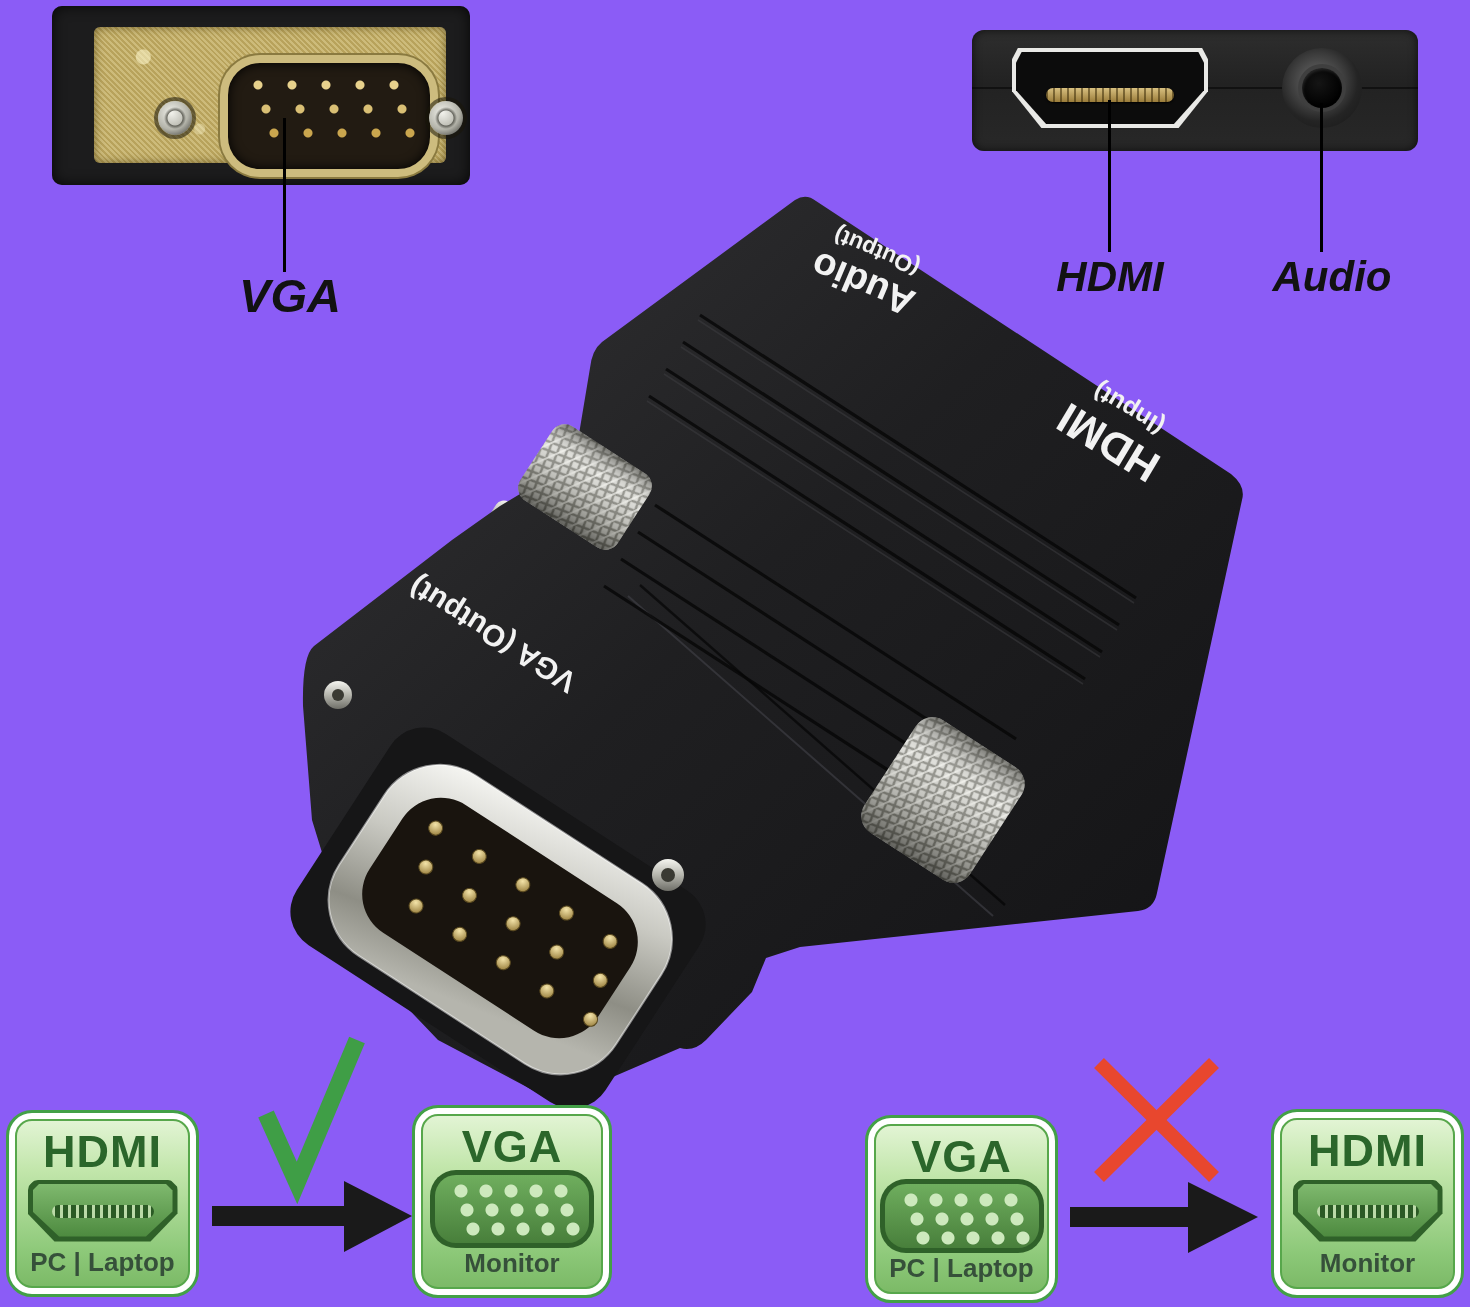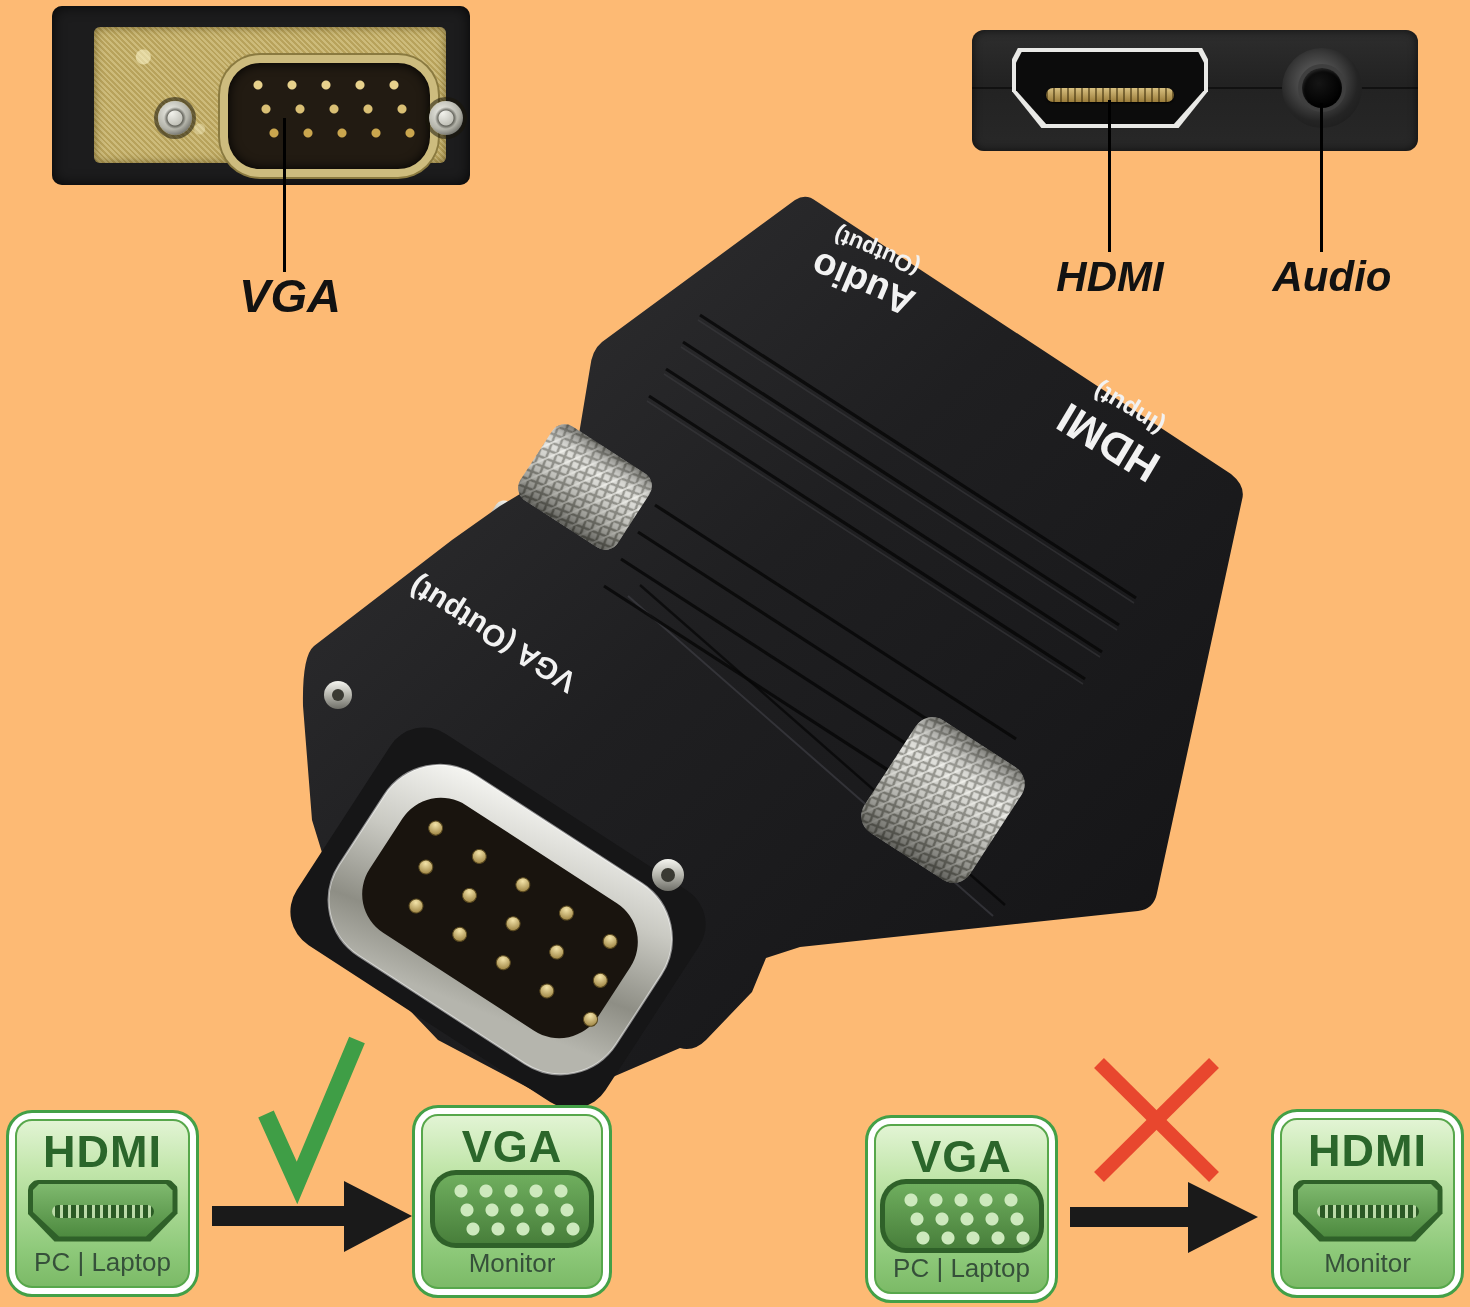--- a/index.html
+++ b/index.html
@@ -1,16 +1,16 @@
 <!DOCTYPE html>
 <html><head>
 <meta charset="utf-8">
 <style>
   html,body{margin:0;padding:0;background:#fff;}
-  #canvas{position:relative;width:1470px;height:1307px;background:#fdba74;overflow:hidden;
+  #canvas{position:relative;width:1470px;height:1307px;background:#8b5cf6;overflow:hidden;
           font-family:"Liberation Sans",sans-serif;}
   .abs{position:absolute;}
 
   
   .tl-photo{position:absolute;left:52px;top:6px;width:418px;height:179px;background:#1c1c1d;
             border-radius:10px;box-shadow:inset 0 0 14px rgba(0,0,0,.8);}
   .tl-plate{position:absolute;left:42px;top:21px;width:352px;height:136px;border-radius:6px;
             background:#c5b068;
             background-image:
               radial-gradient(circle at 14% 22%, rgba(255,248,205,.55) 0 7px, transparent 8px),
@@ -74,21 +74,21 @@
   #lbl-audio{left:1268px;top:256px;width:128px;font-size:42px;}
 
   
   .gbox{position:absolute;background:#fff;border:3px solid #43a047;border-radius:26px;padding:6px;
         box-sizing:border-box;}
   .gin{width:100%;height:100%;box-sizing:border-box;border:2px solid #57a74b;border-radius:17px;
        background:linear-gradient(180deg,#e2f4d4 0%,#c2e6ab 30%,#8cc878 80%,#7cba67 100%);
        display:flex;flex-direction:column;align-items:center;justify-content:space-between;
        padding:8px 4px 8px 4px;}
   .gtitle{font-weight:bold;font-size:45px;line-height:1;color:#2b662b;letter-spacing:1px;}
-  .gcap{font-weight:normal;font-size:26px;color:#36503a;}
+  .gcap{font-weight:bold;font-size:26px;color:#36503a;}
   .ic-hdmi{position:relative;width:150px;height:62px;}
   .ic-hdmi .a{position:absolute;left:0;top:0;right:0;bottom:0;background:#2f6129;border-radius:10px;
               clip-path:polygon(5% 0,95% 0,100% 12%,100% 55%,82% 100%,18% 100%,0 55%,0 12%);}
   .ic-hdmi .b{position:absolute;left:5px;top:4px;right:5px;bottom:5px;
               background:linear-gradient(180deg,#7fb96e,#4d8a3f);
               clip-path:polygon(5% 0,95% 0,100% 13%,100% 53%,81% 100%,19% 100%,0 53%,0 13%);}
   .ic-hdmi .slot{position:absolute;left:24px;right:24px;top:25px;height:13px;border-radius:7px;
               background-image:repeating-linear-gradient(90deg, rgba(195,225,175,.95) 0 3px, rgba(0,0,0,0) 3px 8px);
               background-color:#2b5a25;}
   .ic-vga{position:relative;width:164px;height:78px;}

